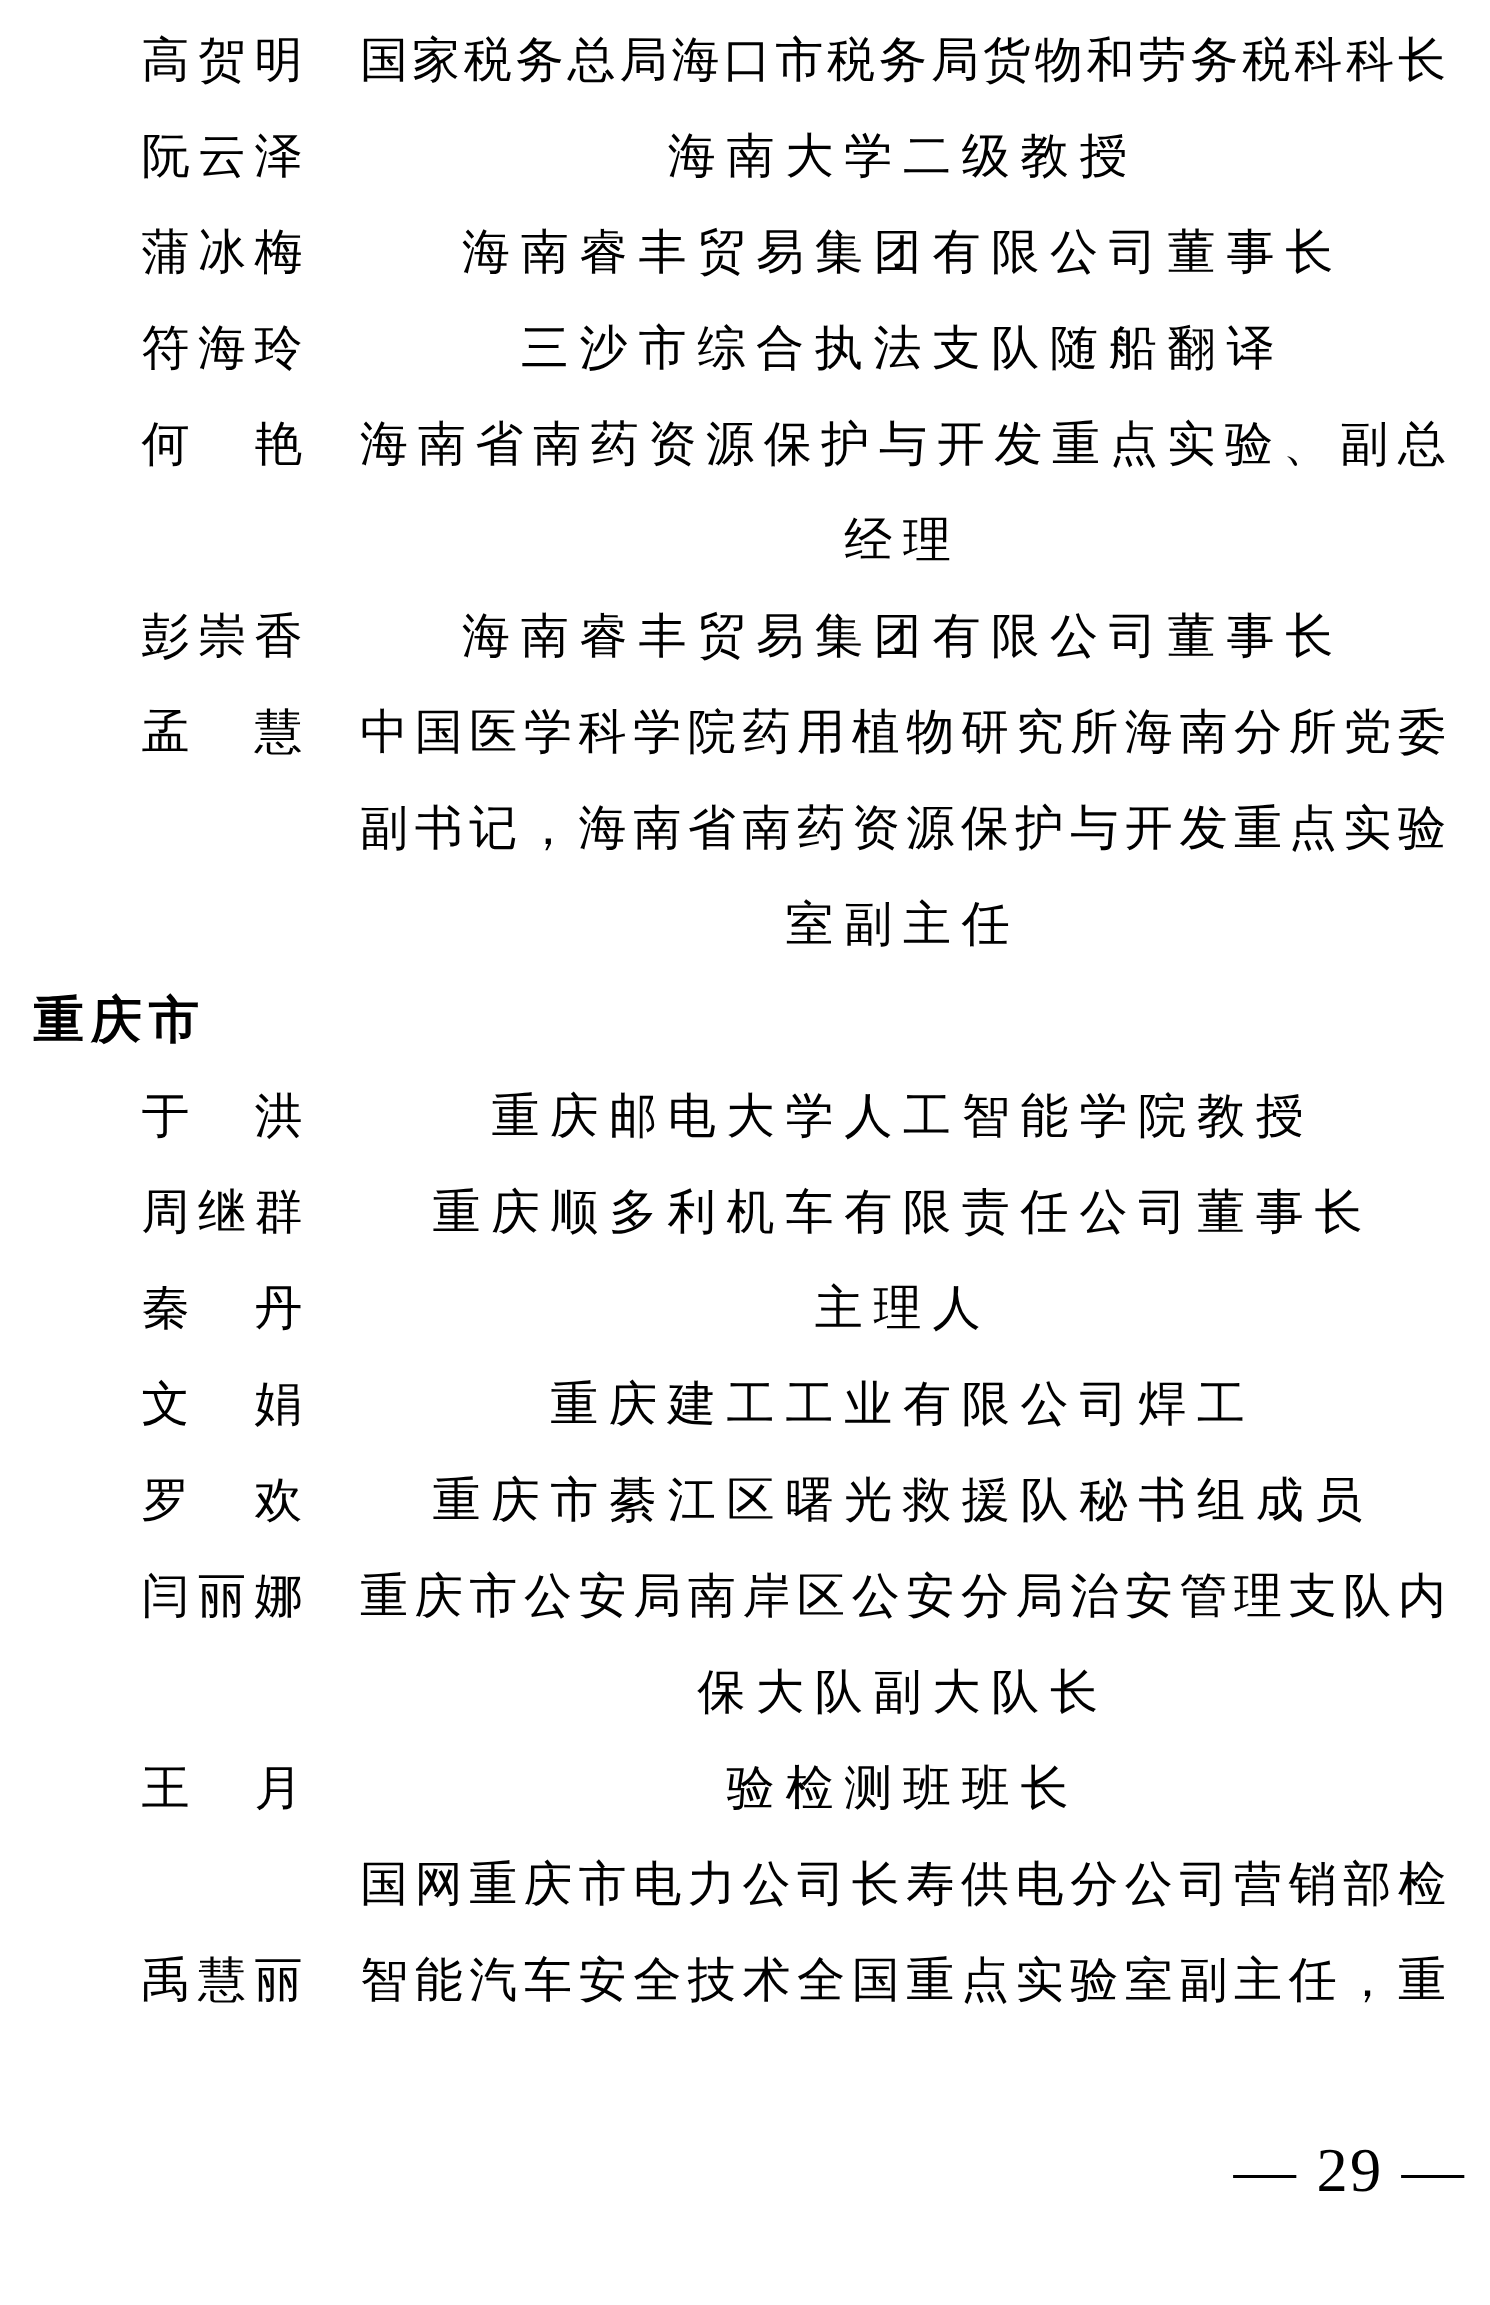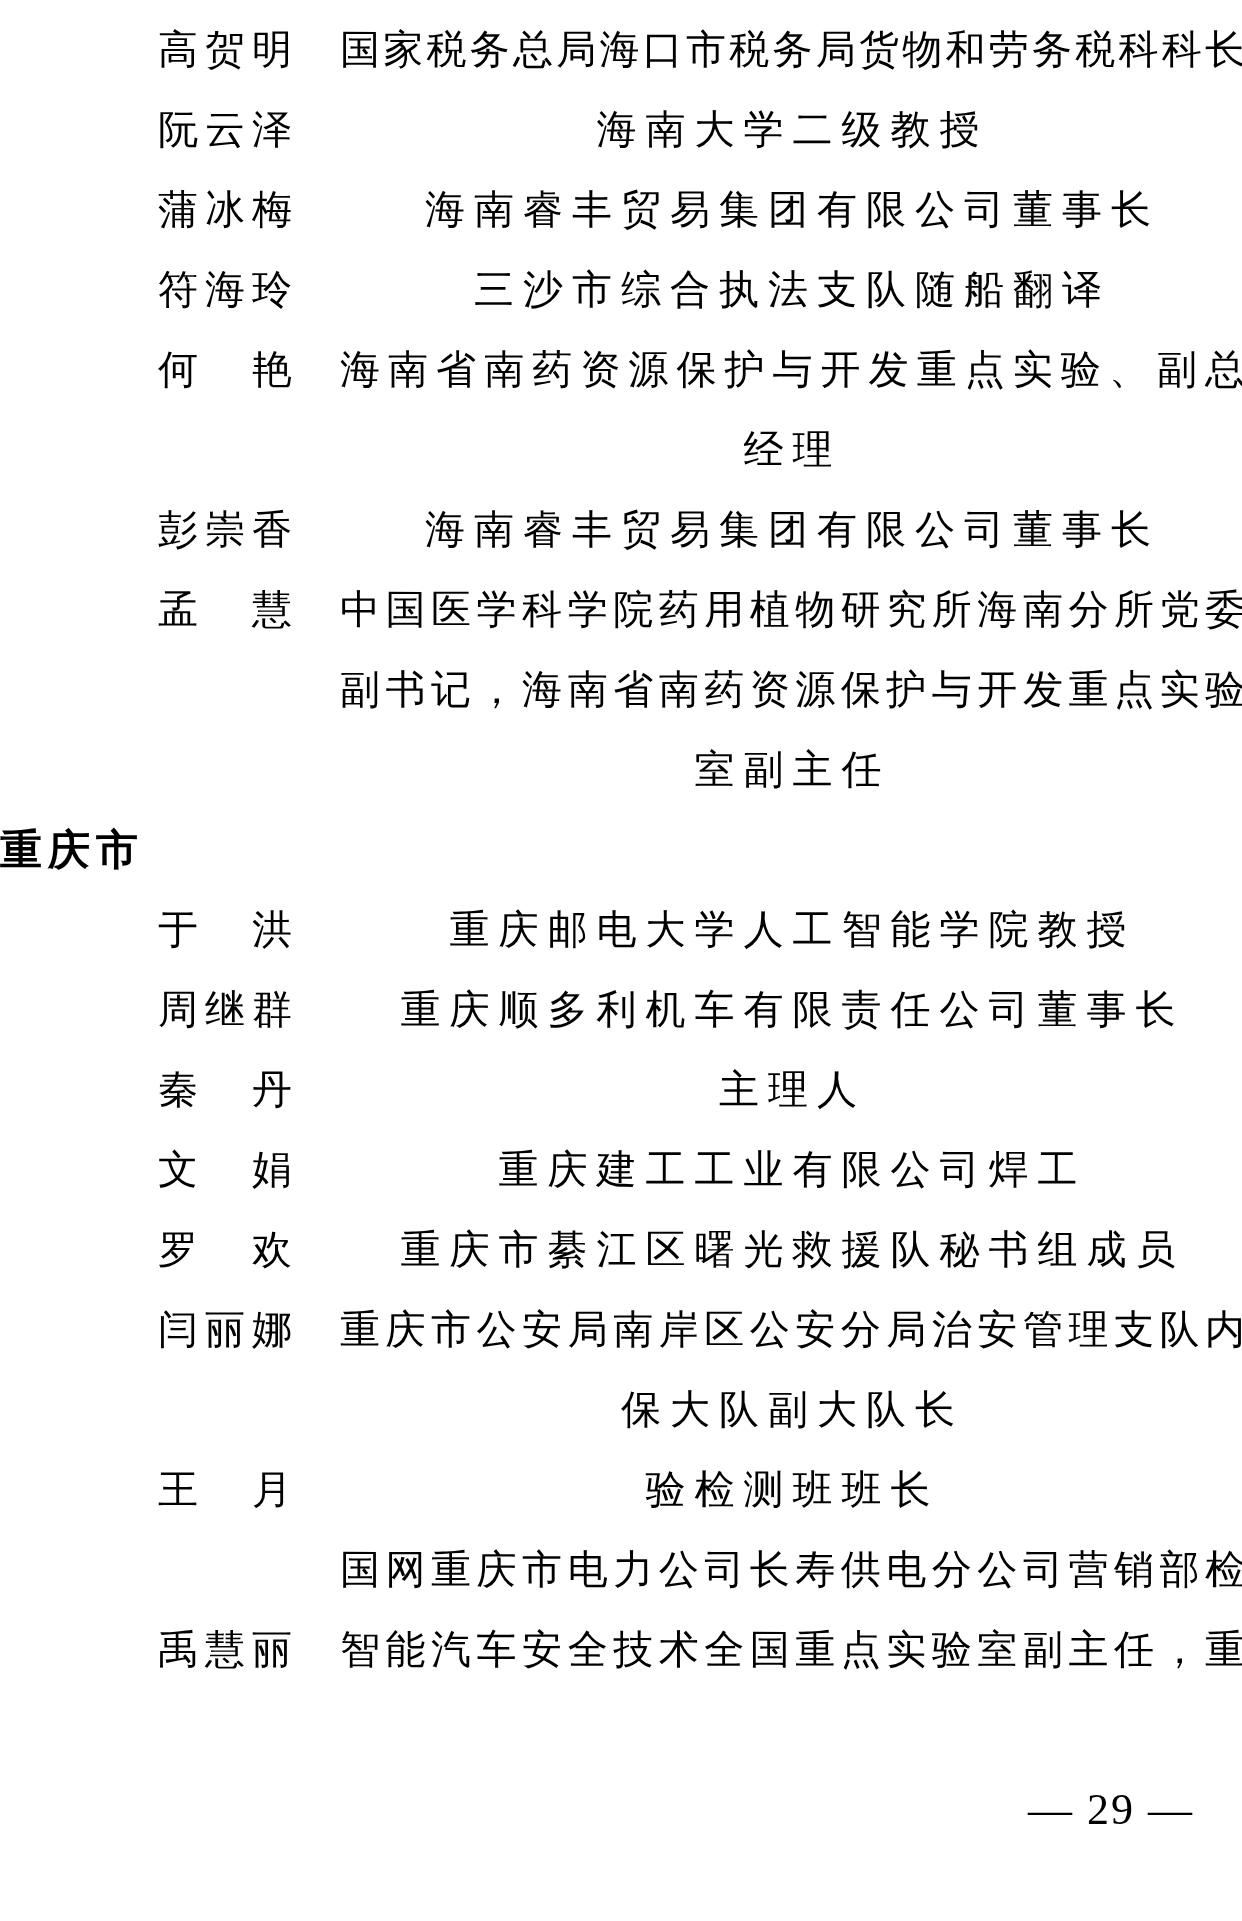--- a/index.html
+++ b/index.html
@@ -20,24 +20,24 @@
     padding-top: 10px;
   }
   .section-header {
     height: 80px;
     line-height: 80px;
     font-family: "Liberation Sans", "DejaVu Sans", sans-serif;
     font-weight: bold;
     font-size: 42px;
     letter-spacing: 6px;
     white-space: nowrap;
+    margin-left: 28px;
   }
   .entry {
     position: relative;
-    margin-left: 40px;
   }
   .entry-name {
     position: absolute;
     left: 118px;
     top: 0;
     width: 134px;
     height: 80px;
     line-height: 80px;
     font-size: 40px;
     text-align: justify;
@@ -64,21 +64,21 @@
     letter-spacing: 9px;
     white-space: nowrap;
     text-align: center;
   }
   .page-number {
     position: absolute;
     left: 1028px;
     top: 1770px;
     height: 80px;
     line-height: 80px;
-    font-size: 44px;
+    font-size: 52px;
     letter-spacing: 2px;
     white-space: nowrap;
   }
 </style>
 </head>
 <body>
 
 <div class="page">
   <div class="doc-body">
       <div class="entry">

